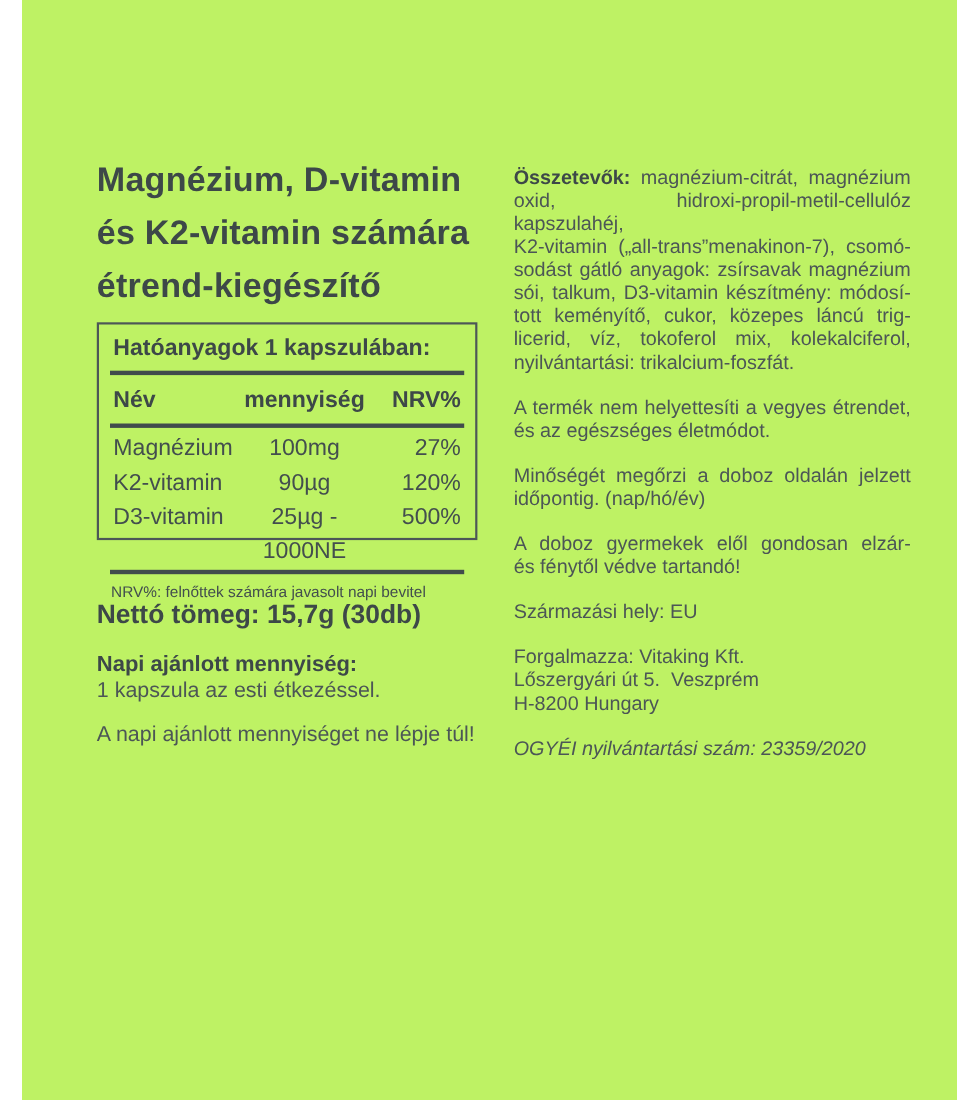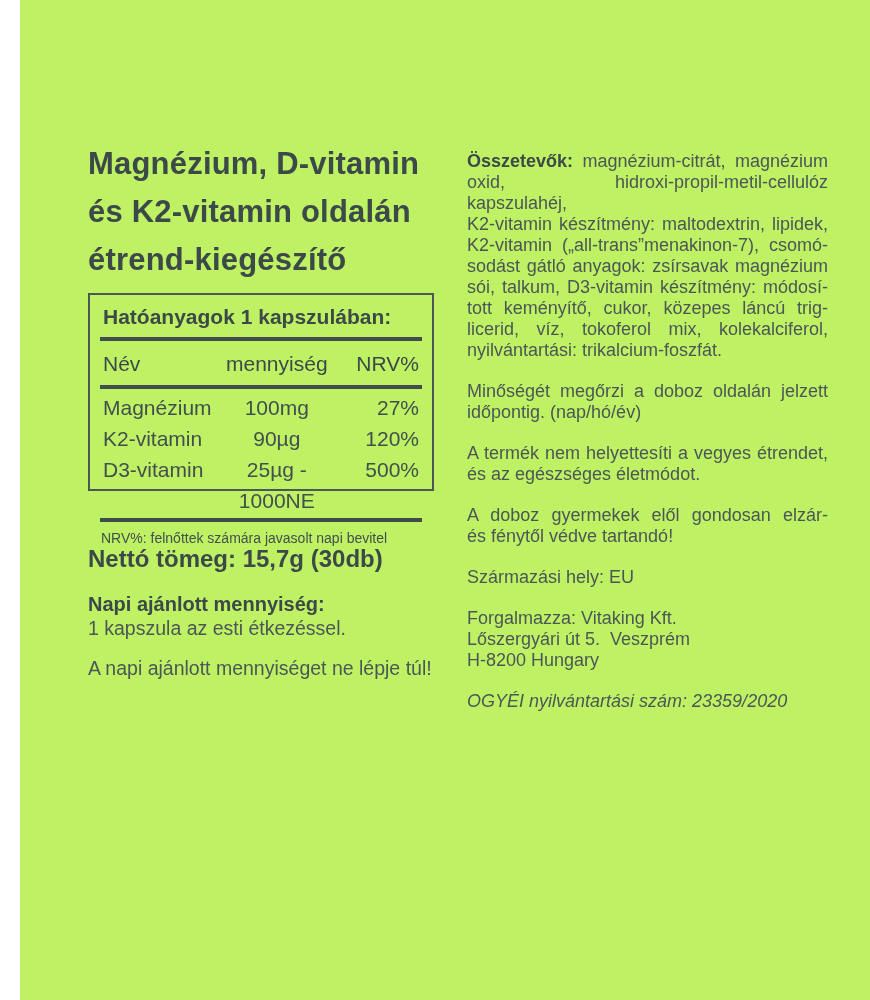--- a/index.html
+++ b/index.html
@@ -50,21 +50,21 @@
   }
   .tbl-rule {
     height: 4px;
     background: #414c4c;
     margin: 0 10px;
   }
   .tbl-head {
     display: flex;
     padding: 10px 13px 8px;
     font-size: 21px;
-    font-weight: normal;
+    font-weight: bold;
     line-height: 26px;
     color: #3d4848;
     border-radius: 10px;
   }
   .tbl-rows {
     padding: 3px 0 2px;
   }
   .tbl-row {
     display: flex;
     padding: 0 13px;
@@ -139,21 +139,21 @@
     font-style: italic;
   }
 </style>
 </head>
 <body>
 
 <div class="sheet">
 
   <div class="title">
     <div>Magnézium, D-vitamin</div>
-    <div>és K2-vitamin oldalán</div>
+    <div>és K2-vitamin számára</div>
     <div>étrend-kiegészítő</div>
   </div>
 
   <div class="table-box">
     <div class="tbl-title">Hatóanyagok 1 kapszulában:</div>
     <div class="tbl-rule"></div>
     <div class="tbl-head">
       <span class="col-name">Név</span>
       <span class="col-amt">mennyiség</span>
       <span class="col-nrv">NRV%</span>
@@ -186,37 +186,36 @@
   <div class="dose-warning">A napi ajánlott mennyiséget ne lépje túl!</div>
 
   <div class="right-col">
 
     <div class="para">
       <div class="jl">
         <span class="ing-label">Összetevők:</span>
         <span>magnézium-citrát, magnézium</span>
       </div>
       <div class="jl">oxid, hidroxi-propil-metil-cellulóz kapszulahéj,</div>
-      <div class="jl">K2-vitamin készítmény: maltodextrin, lipidek,</div>
       <div class="jl">K2-vitamin („all-trans”menakinon-7), csomó-</div>
       <div class="jl">sodást gátló anyagok: zsírsavak magnézium</div>
       <div class="jl">sói, talkum, D3-vitamin készítmény: módosí-</div>
       <div class="jl">tott keményítő, cukor, közepes láncú trig-</div>
       <div class="jl">licerid, víz, tokoferol mix, kolekalciferol,</div>
       <div class="jl-end">nyilvántartási: trikalcium-foszfát.</div>
     </div>
 
     <div class="para">
+      <div class="jl">A termék nem helyettesíti a vegyes étrendet,</div>
+      <div class="jl-end">és az egészséges életmódot.</div>
+    </div>
+
+    <div class="para">
       <div class="jl">Minőségét megőrzi a doboz oldalán jelzett</div>
       <div class="jl-end">időpontig. (nap/hó/év)</div>
-    </div>
-
-    <div class="para">
-      <div class="jl">A termék nem helyettesíti a vegyes étrendet,</div>
-      <div class="jl-end">és az egészséges életmódot.</div>
     </div>
 
     <div class="para">
       <div class="jl">A doboz gyermekek elől gondosan elzár-</div>
       <div class="jl-end">és fénytől védve tartandó!</div>
     </div>
 
     <div class="para">
       <div class="jl-end">Származási hely: EU</div>
     </div>

